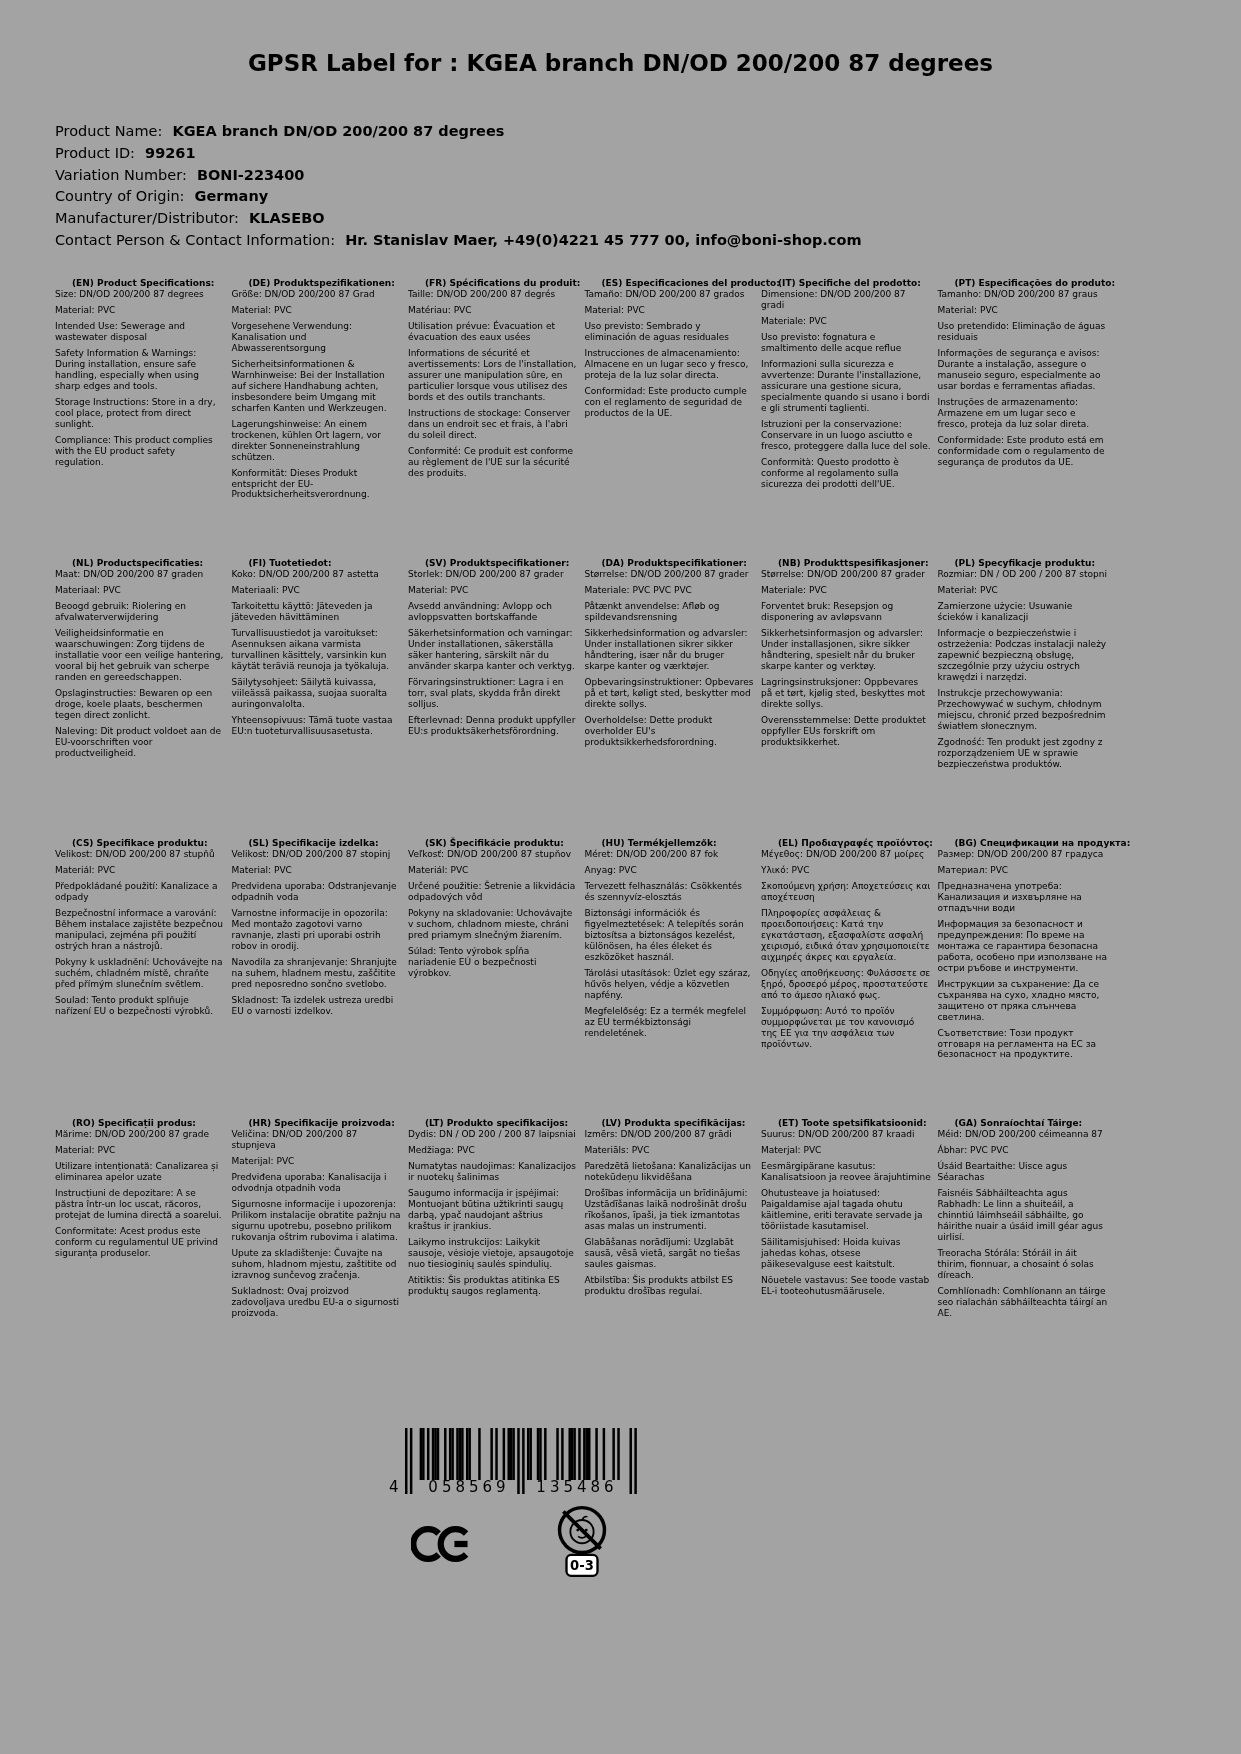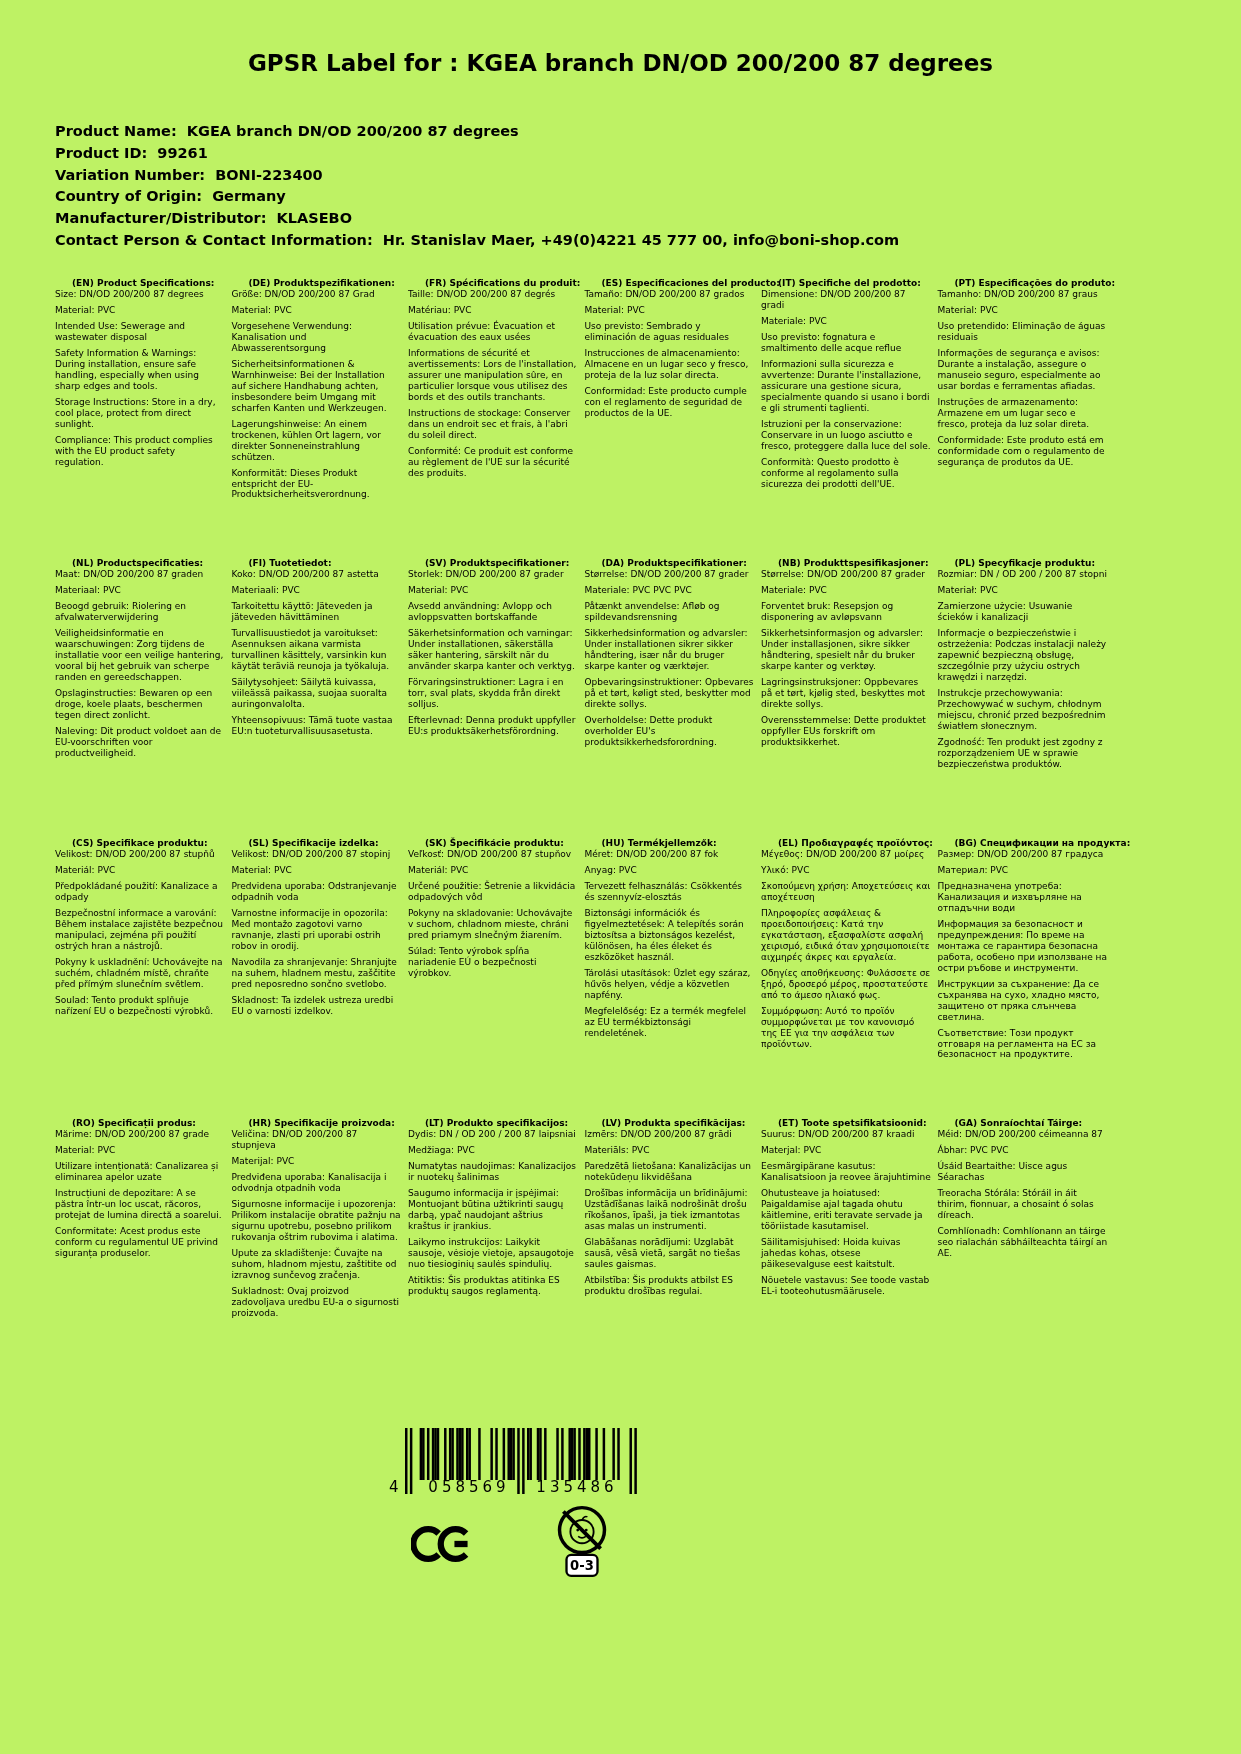--- a/index.html
+++ b/index.html
@@ -1,27 +1,27 @@
 <!DOCTYPE html>
 <html><head>
 <meta charset="utf-8">
 <style>
   html,body { margin:0; padding:0; background:#e8e8e8; }
   .page {
     position:relative; width:1241px; height:1754px; margin:0 auto;
-    background:#bef264; color:#000000;
+    background:#a3a3a3; color:#000000;
     font-family:"DejaVu Sans", "Liberation Sans", sans-serif;
     overflow:hidden;
   }
   .title {
     position:absolute; top:50px; left:0; right:0;
     text-align:center; font-size:23px; font-weight:bold; margin:0;
   }
   .product-info { position:absolute; left:55px; top:121px; font-size:14.5px; line-height:21.8px; }
-  .pi-label { font-weight:bold; }
+  .pi-label { font-weight:normal; }
   .pi-value { font-weight:bold; }
   .spec-grid {
     position:absolute; left:55px; top:278px;
     display:grid; grid-template-columns:repeat(6,170px); column-gap:6.5px;
     grid-auto-rows:280px;
     font-size:9px; line-height:1.22;
   }
   .spec-cell { overflow:visible; }
   .spec-header { font-weight:bold; white-space:nowrap;margin-left:17px; }
   .spec-cell p { margin:0 0 5px 0; overflow-wrap:break-word; }
@@ -252,20 +252,21 @@
         <p>Eesmärgipärane kasutus: Kanalisatsioon ja reovee ärajuhtimine</p>
         <p>Ohutusteave ja hoiatused: Paigaldamise ajal tagada ohutu käitlemine, eriti teravate servade ja tööriistade kasutamisel.</p>
         <p>Säilitamisjuhised: Hoida kuivas jahedas kohas, otsese päikesevalguse eest kaitstult.</p>
         <p>Nõuetele vastavus: See toode vastab EL-i tooteohutusmäärusele.</p>
       </div>
       <div class="spec-cell">
         <div class="spec-header">(GA) Sonraíochtaí Táirge:</div>
         <p>Méid: DN/OD 200/200 céimeanna 87</p>
         <p>Ábhar: PVC PVC</p>
         <p>Úsáid Beartaithe: Uisce agus Séarachas</p>
+        <p>Faisnéis Sábháilteachta agus Rabhadh: Le linn a shuiteáil, a chinntiú láimhseáil sábháilte, go háirithe nuair a úsáid imill géar agus uirlisí.</p>
         <p>Treoracha Stórála: Stóráil in áit thirim, fionnuar, a chosaint ó solas díreach.</p>
         <p>Comhlíonadh: Comhlíonann an táirge seo rialachán sábháilteachta táirgí an AE.</p>
       </div>
     </div>
 
   <div class="barcode">
     <svg id="barcode-svg" width="232" height="68">
         <rect x="0.00" y="0" width="2.49" height="66" fill="#000"></rect>
         <rect x="4.88" y="0" width="2.49" height="66" fill="#000"></rect>
         <rect x="14.64" y="0" width="2.49" height="52" fill="#000"></rect>

